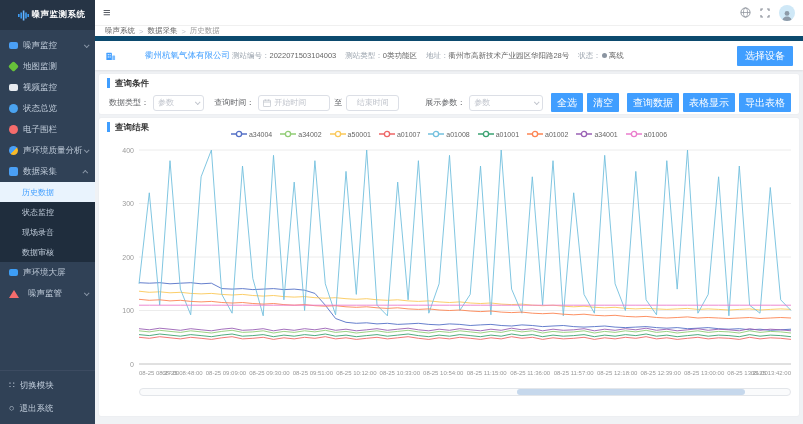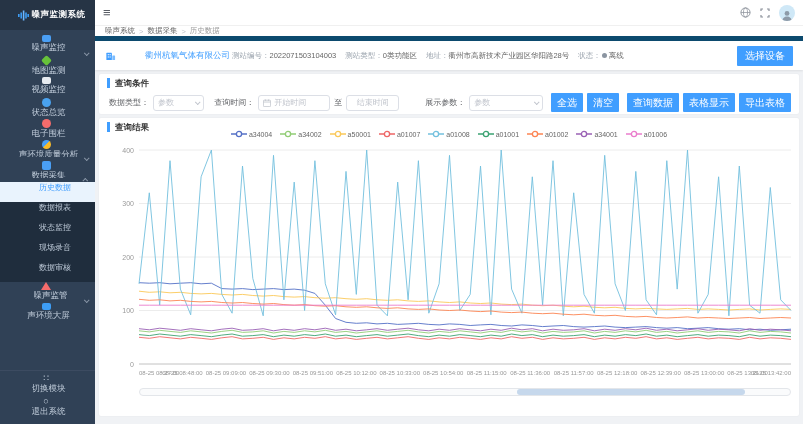--- a/index.html
+++ b/index.html
@@ -4,21 +4,21 @@
 <style>
   * { margin:0; padding:0; box-sizing:border-box; }
   body { font-family:"Liberation Sans", sans-serif; background:#d8dde3; }
   .app { position:relative; width:803px; height:424px; background:#f0f2f5; overflow:hidden; font-family:"Liberation Sans", sans-serif; }
 
   
   .sidebar { position:absolute; left:0; top:0; width:95px; height:424px; background:#304156; z-index:5; }
   .logo { height:30px; display:flex; align-items:center; justify-content:center; gap:3px; background:#263445;padding-left:8px; }
   .logo-text { color:#fff; font-size:8.5px; font-weight:bold; letter-spacing:0.5px; }
   .menu { padding-top:5px; }
-  .m-item { height:21px; display:flex; align-items:center; padding:0 7px 0 9px; color:#bfcbd9; font-size:8.5px; cursor:pointer; white-space:nowrap;flex-direction:column; }
+  .m-item { height:21px; display:flex; align-items:center; padding:0 7px 0 9px; color:#bfcbd9; font-size:8.5px; cursor:pointer; white-space:nowrap; }
   .m-item .lbl { overflow:hidden; text-overflow:ellipsis; }
   .mi { width:9px; height:9px; margin-right:5px; flex:0 0 auto; border-radius:2px; }
   .mi.round { border-radius:50%; }
   .mi-noise { background:#4a9ff5; height:7px; }
   .mi-map { background:#67c23a; transform:rotate(45deg) scale(.85); }
   .mi-video { background:#e7ebf0; height:7px; border-radius:2px 2px 2px 2px; }
   .mi-status { background:#4aa3f0; }
   .mi-fence { background:#f56c6c; }
   .mi-analysis { background:linear-gradient(135deg,#4a9ff5 50%,#f7ba2a 50%); }
   .mi-collect { background:#4a9ff5; }
@@ -126,40 +126,37 @@
       <div class="m-item">
         <span class="mi mi-collect"></span>
         <span class="lbl">数据采集</span>
         <span class="chev up"></span>
       </div>
       <div class="submenu">
         <div class="m-item active">
           <span class="lbl">历史数据</span>
         </div>
         <div class="m-item">
-          <span class="lbl">数据报表</span>
-        </div>
-        <div class="m-item">
           <span class="lbl">状态监控</span>
         </div>
         <div class="m-item">
           <span class="lbl">现场录音</span>
         </div>
         <div class="m-item">
           <span class="lbl">数据审核</span>
         </div>
       </div>
       <div class="m-item">
+        <span class="mi mi-screen"></span>
+        <span class="lbl">声环境大屏</span>
+      </div>
+      <div class="m-item">
         <span class="mi mi-warn"></span>
         <span class="lbl" style="margin-left:4px;">噪声监管</span>
         <span class="chev down"></span>
-      </div>
-      <div class="m-item">
-        <span class="mi mi-screen"></span>
-        <span class="lbl">声环境大屏</span>
       </div>
     </div>
     <div class="side-footer">
       <div class="m-item">
         <span class="f-ico">∷</span>
         <span class="lbl">切换模块</span>
       </div>
       <div class="m-item">
         <span class="f-ico">○</span>
         <span class="lbl">退出系统</span>

